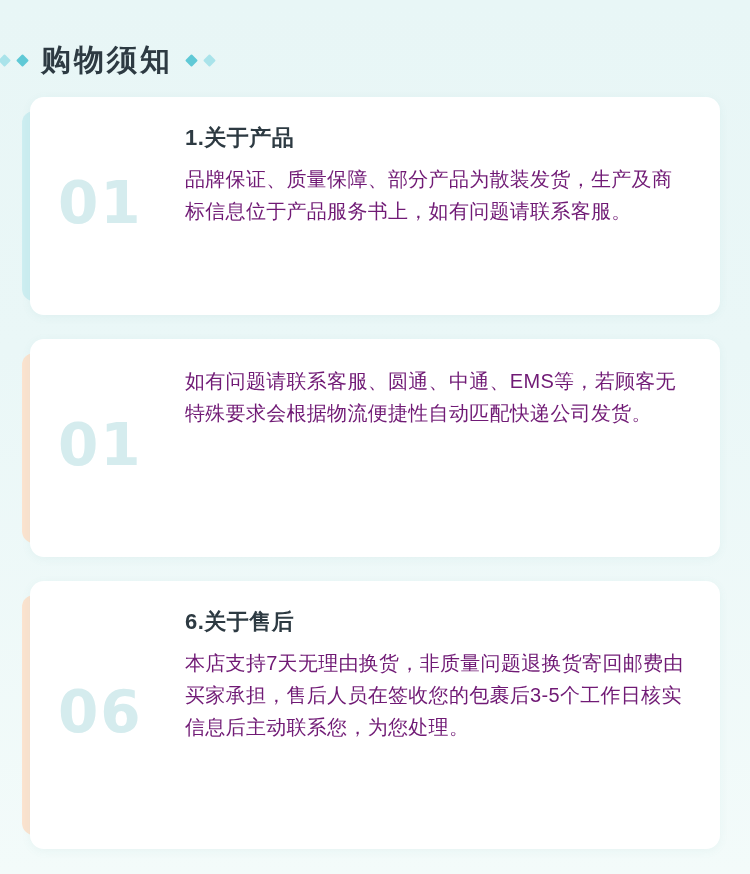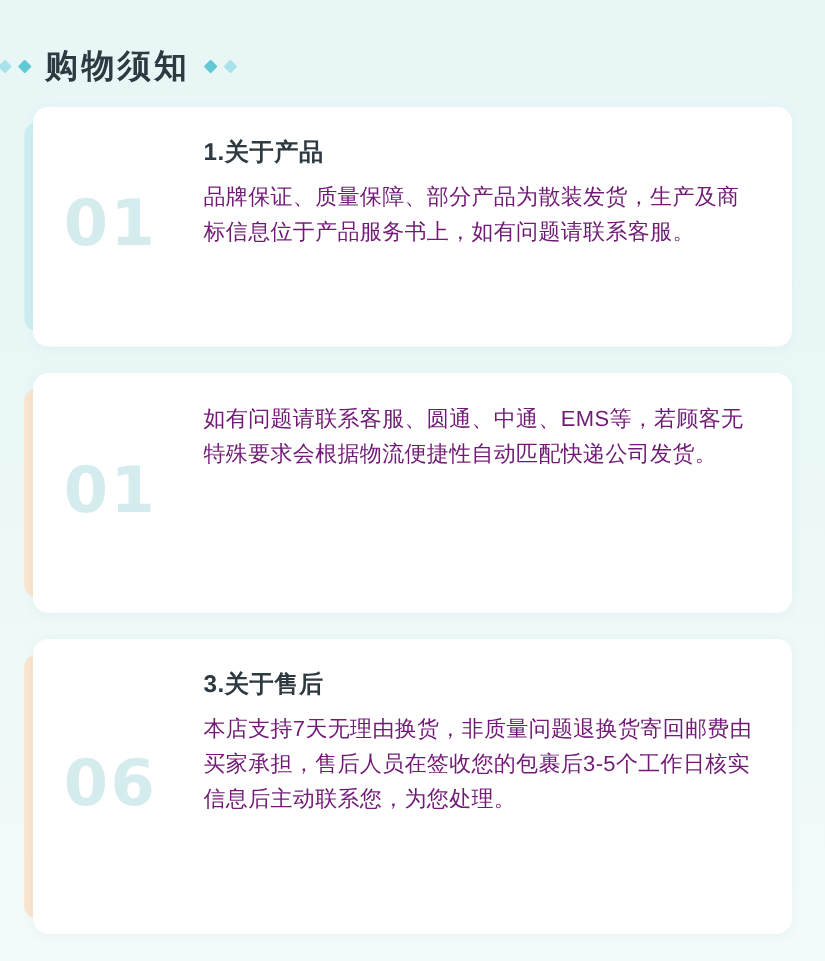--- a/index.html
+++ b/index.html
@@ -142,18 +142,18 @@
   <div class="card card-2 tab-peach">
     <div class="card-number">01</div>
     <div class="card-body">
       <div class="card-text">如有问题请联系客服、圆通、中通、EMS等，若顾客无特殊要求会根据物流便捷性自动匹配快递公司发货。</div>
     </div>
   </div>
 
   <div class="card card-3 tab-peach">
     <div class="card-number">06</div>
     <div class="card-body">
-      <div class="card-title">3.关于售后</div>
+      <div class="card-title">6.关于售后</div>
       <div class="card-text">本店支持7天无理由换货，非质量问题退换货寄回邮费由买家承担，售后人员在签收您的包裹后3-5个工作日核实信息后主动联系您，为您处理。</div>
     </div>
   </div>
 
 </div>
 
 </body></html>

